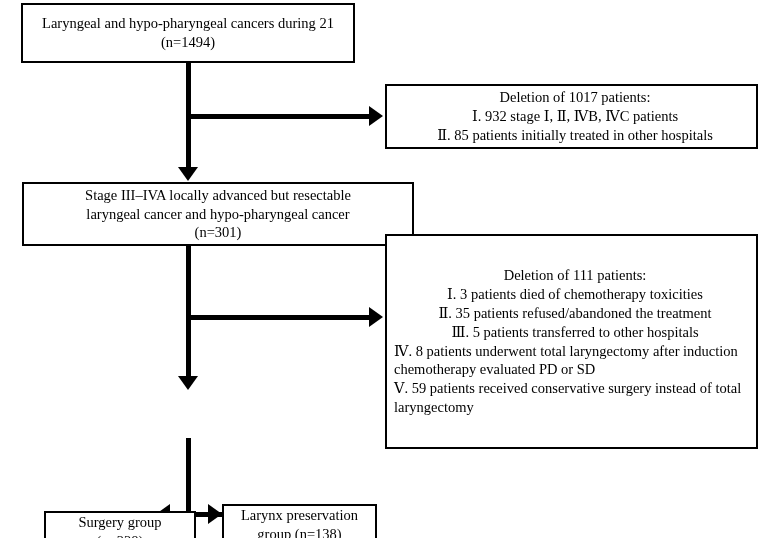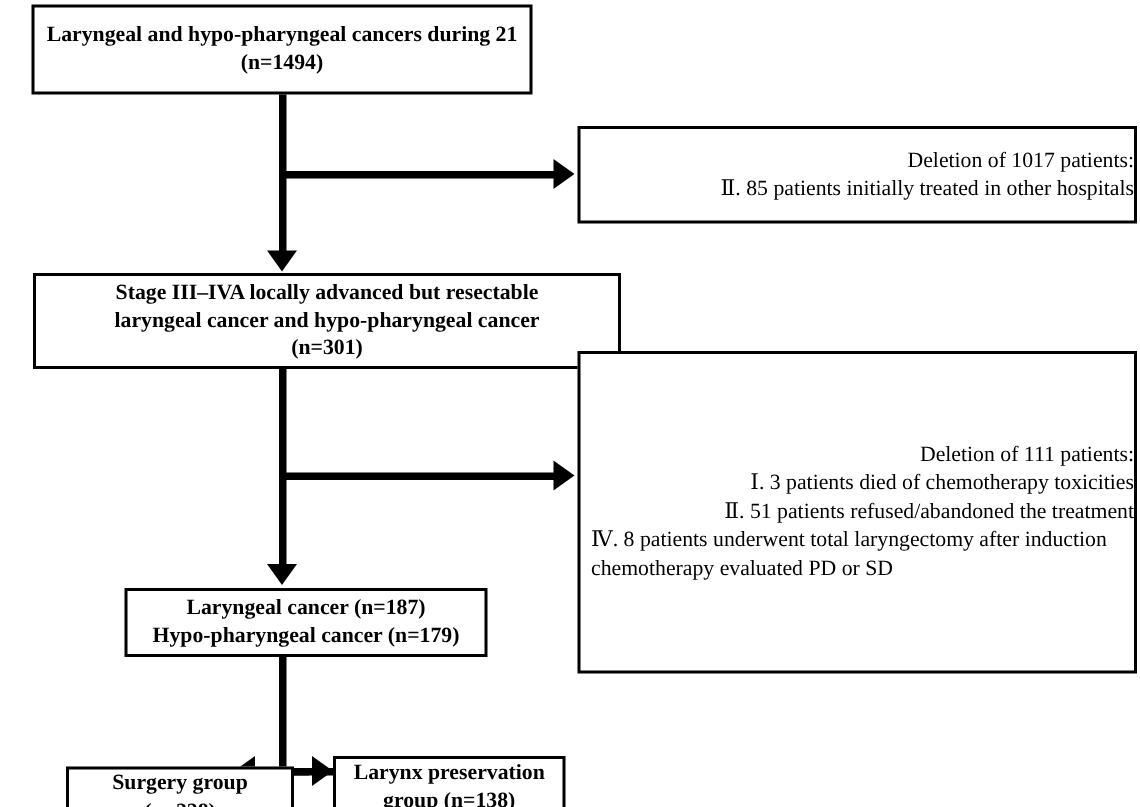--- a/index.html
+++ b/index.html
@@ -24,22 +24,22 @@
     background: #ffffff;
     display: flex;
     flex-direction: column;
     justify-content: center;
   }
   .box.center { align-items: center; }
   .box .line {
     white-space: nowrap;
     line-height: 1.30;
   }
-  .box.center .line { text-align: right; font-weight: bold; }
-  .box.left { align-items: flex-end; }
+  .box.center .line { text-align: right; }
+  .box.left { align-items: center; }
   .box.left .line {
     text-align: left;
     padding-left: 7px;
     white-space: nowrap;
   }
   .box.left .line.wrap { white-space: normal; padding-right: 6px; }
 
   
   #box-cohort      { left: 21px;  top: 3px;   width: 334px; height: 60px;  font-size: 14.5px; }
   #box-deletion-1  { left: 385px; top: 84px;  width: 373px; height: 65px;  font-size: 14.5px; }
@@ -111,45 +111,44 @@
     <div class="line">(n=1494)</div>
   </div>
 
   <div class="vline" id="stem-1"></div>
   <div class="arrow-down" id="stem-1-head"></div>
   <div class="hline" id="branch-1"></div>
   <div class="arrow-right" id="branch-1-head"></div>
 
   <div class="box left" id="box-deletion-1">
     <div class="line">Deletion of  1017 patients:</div>
+    <div class="line">Ⅰ. 932 stage Ⅰ, Ⅱ, ⅣB, ⅣC patients</div>
     <div class="line">Ⅱ. 85 patients initially treated in other hospitals</div>
   </div>
 
   <div class="box center" id="box-stage">
     <div class="line">Stage III–IVA locally advanced but resectable</div>
     <div class="line">laryngeal cancer and hypo-pharyngeal cancer</div>
     <div class="line">(n=301)</div>
   </div>
 
   <div class="vline" id="stem-2"></div>
   <div class="arrow-down" id="stem-2-head"></div>
   <div class="hline" id="branch-2"></div>
   <div class="arrow-right" id="branch-2-head"></div>
 
   <div class="box left" id="box-deletion-2">
     <div class="line">Deletion of 111 patients:</div>
     <div class="line">Ⅰ. 3 patients died of chemotherapy toxicities</div>
-    <div class="line">Ⅱ. 51 patients refused/abandoned the treatment</div>
+    <div class="line">Ⅱ. 35 patients refused/abandoned the treatment</div>
+    <div class="line">Ⅲ. 5 patients transferred to other hospitals</div>
     <div class="line wrap">Ⅳ. 8 patients underwent total laryngectomy after induction chemotherapy evaluated PD or SD</div>
+    <div class="line wrap">Ⅴ. 59 patients received conservative surgery instead of total laryngectomy</div>
   </div>
 
-  <div class="box center" id="box-cancers">
-    <div class="line">Laryngeal cancer (n=187)</div>
-    <div class="line">Hypo-pharyngeal cancer (n=179)</div>
-  </div>
 
   <div class="vline" id="stem-3"></div>
   <div class="hline" id="split-left"></div>
   <div class="hline" id="split-right"></div>
   <div class="arrow-left" id="split-left-head"></div>
   <div class="arrow-right" id="split-right-head"></div>
 
   <div class="box center" id="box-surgery">
     <div class="line">Surgery group</div>
     <div class="line">(n=228)</div>

